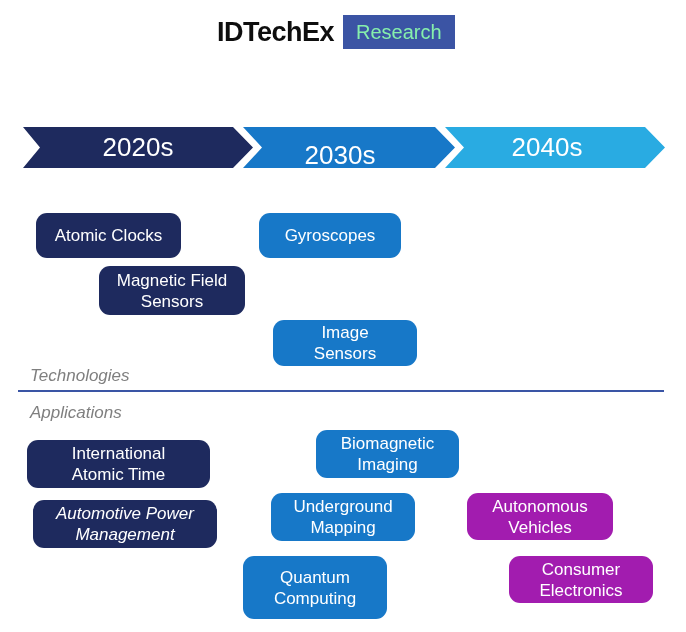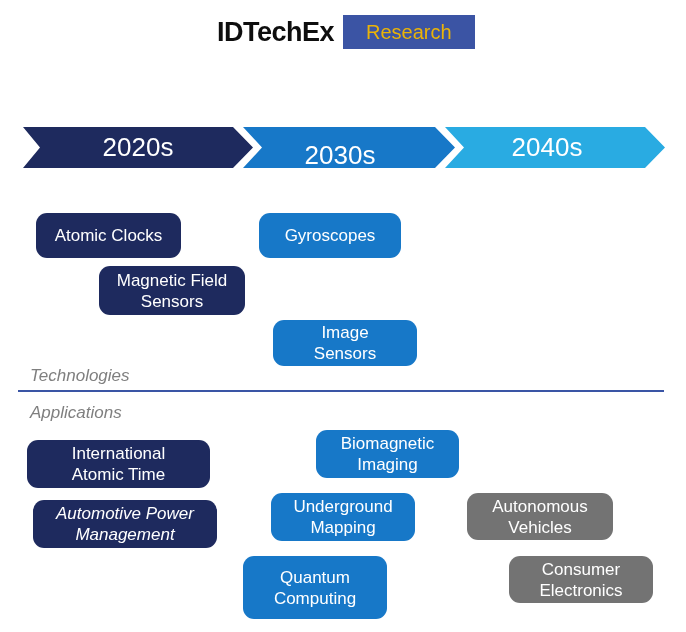--- a/index.html
+++ b/index.html
@@ -5,22 +5,22 @@
   html,body{margin:0;padding:0;background:#fff;}
   #canvas{
     position:relative;width:686px;height:632px;background:#ffffff;
     font-family:"Liberation Sans",sans-serif;overflow:hidden;
   }
   
   .logo{position:absolute;left:217px;top:15px;display:flex;align-items:center;gap:9px;}
   .brand-wrap{display:flex;flex-direction:row;}
   .brand{font-size:27px;font-weight:700;color:#0e0e0e;letter-spacing:-0.5px;line-height:30px;}
   .brand-underline{height:3px;background:#3A55A5;margin-top:3px;width:100%;}
-  .badge{background:#3B54A4;color:#eab308;font-size:20px;font-weight:400;
-         padding:6px 23px;line-height:22px;}
+  .badge{background:#3B54A4;color:#86efac;font-size:20px;font-weight:400;
+         padding:6px 13px;line-height:22px;}
   
   .title-bar{
     position:absolute;left:95px;top:78px;width:510px;height:42px;
     background:linear-gradient(90deg,#1E2A5E 0%,#1778C8 55%,#29ABE2 100%);
     color:#ffffff;font-size:24px;font-weight:700;text-align:center;line-height:42px;
   }
   
   .arrows{position:absolute;left:0;top:127px;width:686px;height:41px;}
   .era-label{
     position:absolute;top:127px;height:41px;line-height:41px;color:#ffffff;
@@ -30,21 +30,21 @@
   .era-2{left:240px;width:200px;margin-top:8px;}
   .era-3{left:442px;width:210px;}
   
   .box{
     position:absolute;border-radius:11px;color:#ffffff;
     display:flex;align-items:center;justify-content:center;text-align:center;
     font-size:17px;line-height:21px;white-space:pre-line;
   }
   .navy{background:#1E2A5E;}
   .blue{background:#1778C8;}
-  .cyan{background:#737373;}
+  .cyan{background:#a21caf;}
   
   .section-label{
     position:absolute;left:30px;color:#7F7F7F;font-size:17px;font-style:italic;
   }
   .divider{position:absolute;left:18px;top:390px;width:646px;height:2px;background:#3A55A5;}
 </style>
 </head>
 <body>
 
 <div id="canvas">

